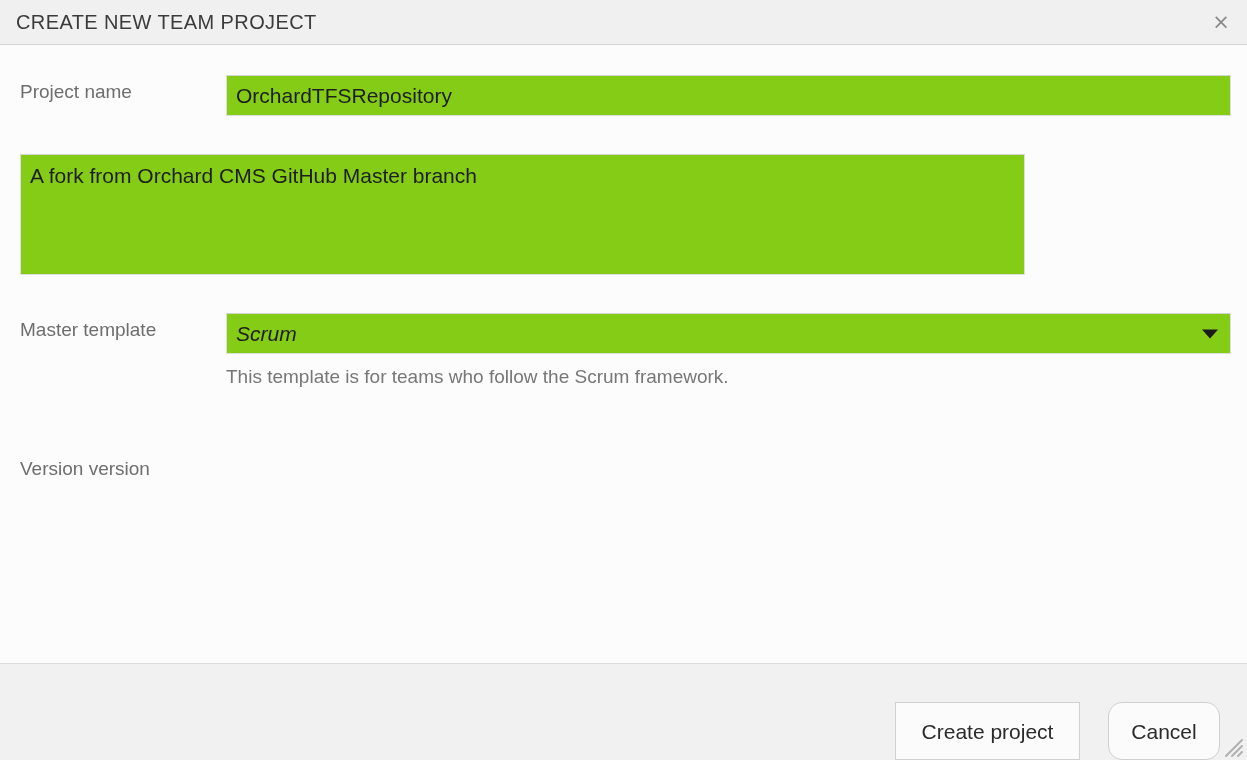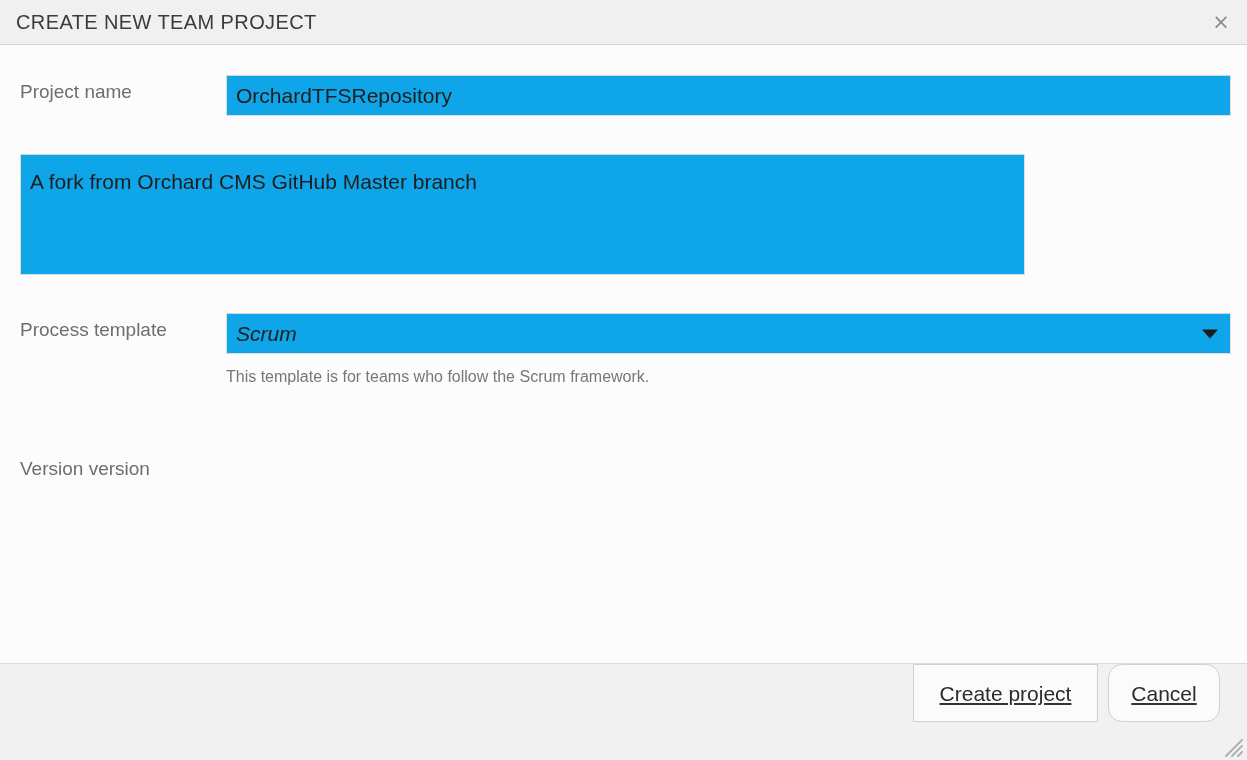--- a/index.html
+++ b/index.html
@@ -90,37 +90,37 @@
   .field-control {
     flex: 1 1 auto;
     padding-right: 16px;
     max-width: 1011px;
   }
 
   .text-input,
   .text-area,
   .select-box {
     width: 1005px;
-    background: #0ea5e9;
+    background: #84cc16;
     border: 1px solid #dedede;
     border-top-color: #d4d4d4;
     font-family: "Liberation Sans", "DejaVu Sans", sans-serif;
     font-size: 21px;
     color: #1e1e1e;
     outline: none;
     display: block;
   }
   .text-input {
     height: 41px;
     padding: 0 9px;
     line-height: 39px;
   }
   .text-area {
     height: 121px;
-    padding: 13px 9px;
+    padding: 7px 9px;
     line-height: 1.35;
     resize: none;
     overflow: hidden;
     white-space: pre-wrap;
   }
 
   .select-box {
     height: 41px;
     padding: 0 36px 0 9px;
     line-height: 39px;
@@ -137,46 +137,45 @@
     transform: translateY(-50%);
     width: 0;
     height: 0;
     border-left: 8px solid transparent;
     border-right: 8px solid transparent;
     border-top: 9px solid #1b1b1b;
     pointer-events: none;
   }
 
   .help-text {
-    font-size: 16px;
+    font-size: 19px;
     color: #777777;
     line-height: 30px;
     margin-top: 8px;
     width: 1008px;
     word-break: break-all;
     font-weight: 400;
   }
 
   .spacer-name { height: 30px; }
   .spacer-desc { height: 38px; }
   .spacer-proc { height: 60px; }
 
   
   .dialog-footer {
     height: 97px;
     min-height: 97px;
     background: #f1f1f1;
     border-top: 1px solid #dcdcdc;
     display: flex;
-    align-items: flex-start;
+    align-items: flex-end;
     justify-content: flex-end;
     padding-right: 27px;
-    gap: 10px;
-    position: relative;
-    text-decoration: underline;
+    gap: 28px;
+    position: relative;
   }
   .footer-button {
     background: #fbfbfb;
     border: 1px solid #d0d0d0;
     font-family: "Liberation Sans", "DejaVu Sans", sans-serif;
     font-size: 21px;
     color: #2b2b2b;
     height: 58px;
     padding: 0 22px;
     cursor: pointer;
@@ -223,21 +222,21 @@
 
     <div class="field-row">
       <div class="field-control">
         <div class="text-area" placeholder="Enter a description">A fork from Orchard CMS GitHub Master branch</div>
       </div>
     </div>
 
     <div class="spacer-desc"></div>
 
     <div class="field-row">
-      <div class="field-label">Process template</div>
+      <div class="field-label">Master template</div>
       <div class="field-control">
         <div class="select-box">
           <span>Scrum</span>
           <span class="select-arrow"></span>
         </div>
         <div class="help-text">This template is for teams who follow the Scrum framework.</div>
       </div>
     </div>
 
     <div class="spacer-proc"></div>

